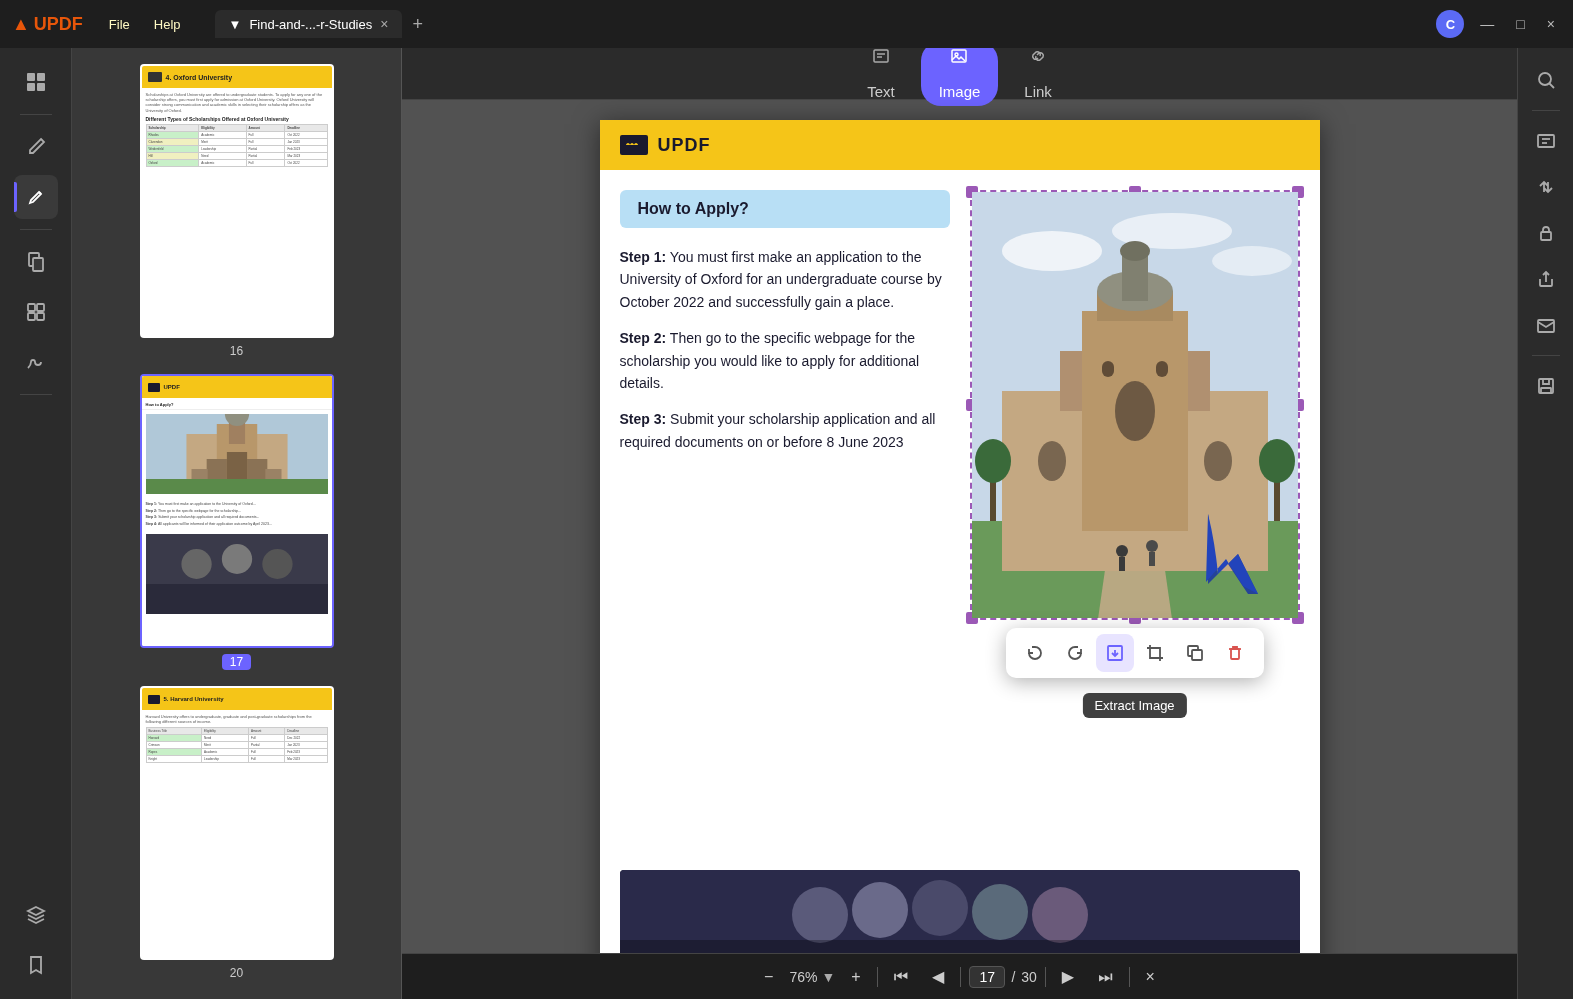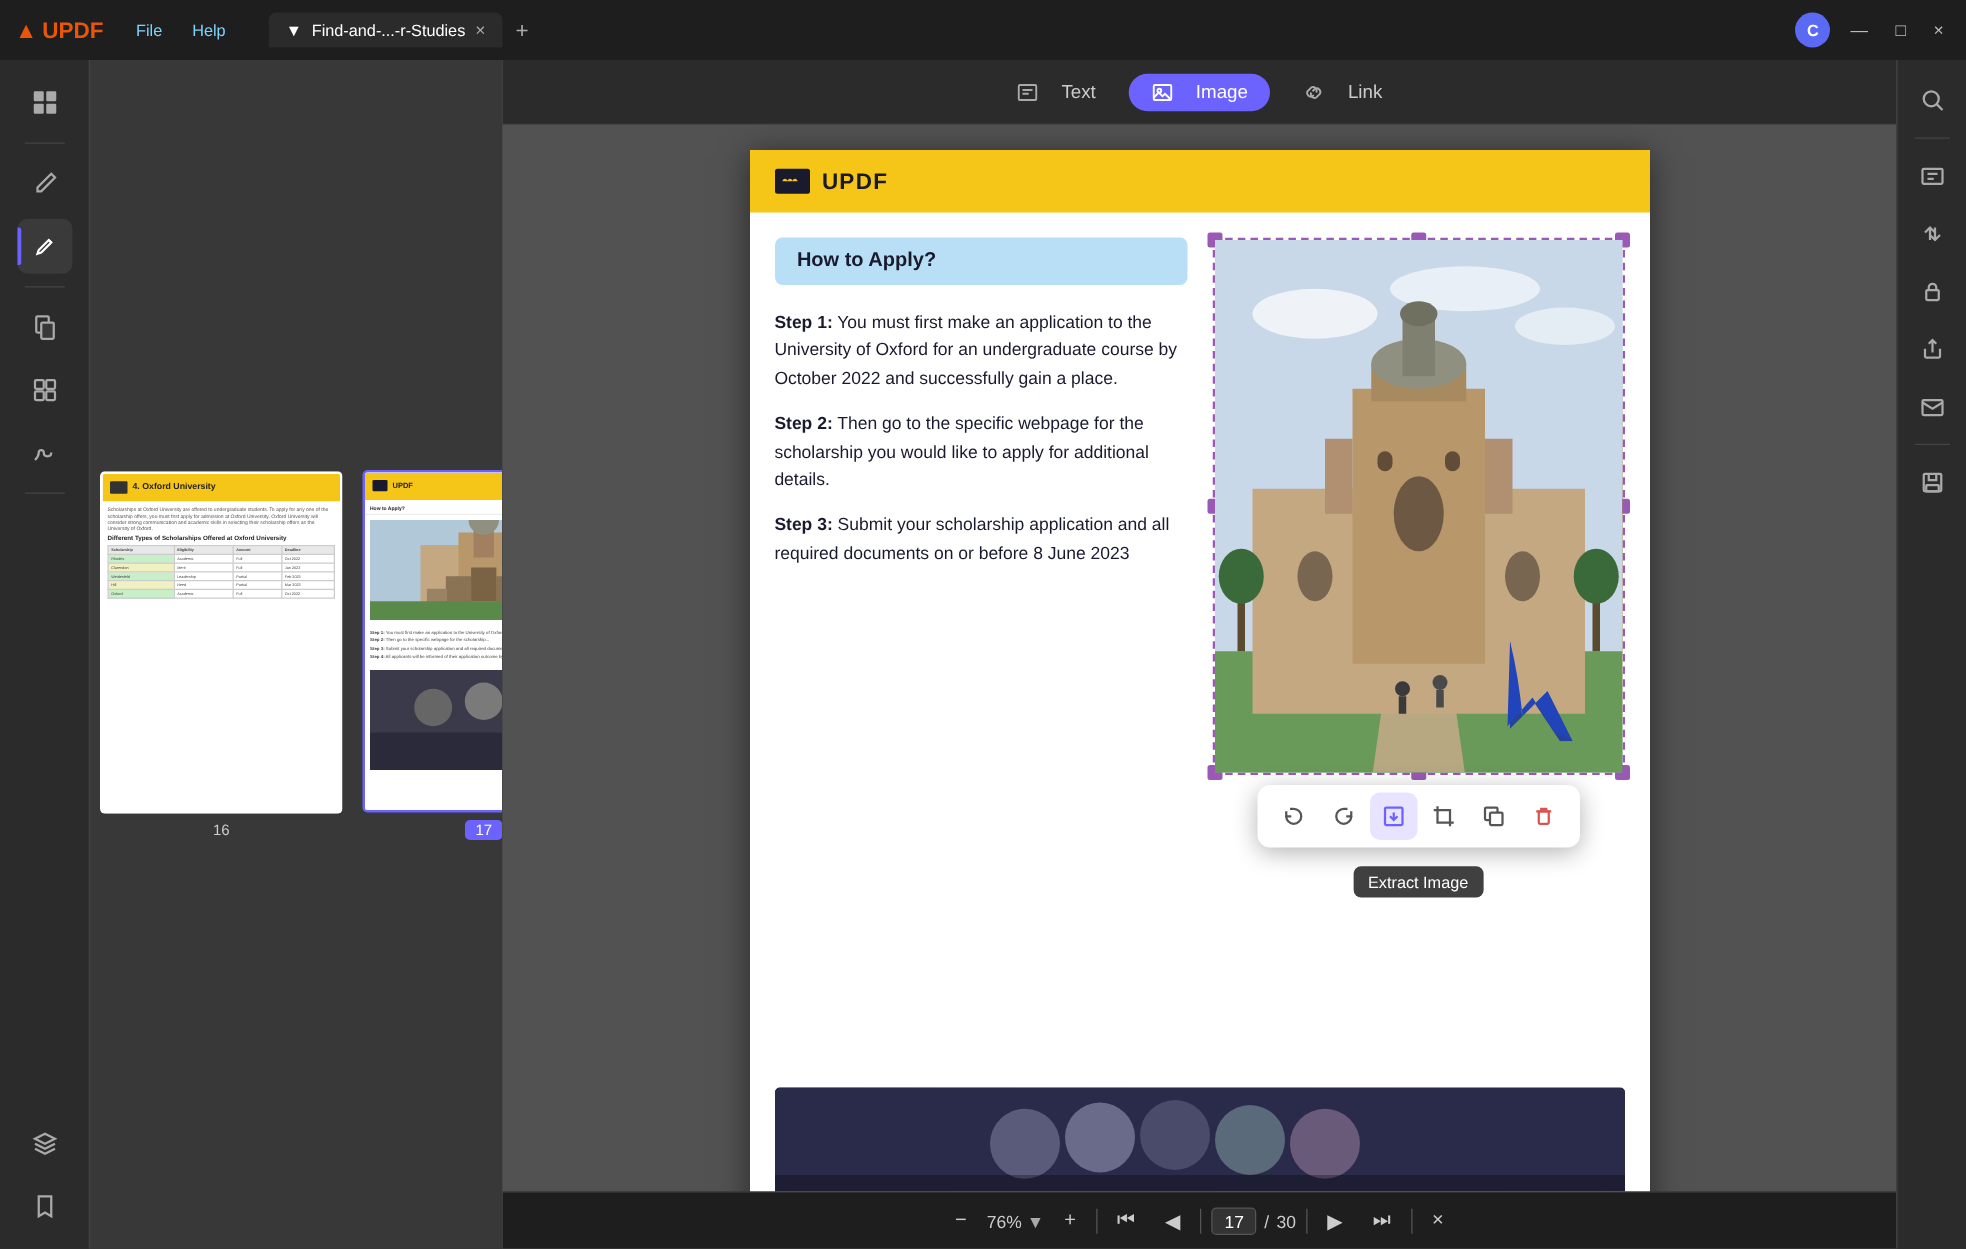--- a/index.html
+++ b/index.html
@@ -11,21 +11,21 @@
       height: 48px;
       display: flex;
       align-items: center;
       padding: 0 12px;
       gap: 16px;
       flex-shrink: 0;
     }
     .titlebar-logo { color: #f5a623; font-weight: bold; font-size: 15px; display: flex; align-items: center; gap: 4px; }
     .titlebar-logo span { color: #e8560a; font-size: 18px; font-weight: 900; }
     .titlebar-menu { display: flex; gap: 4px; }
-    .titlebar-menu-item { color: #7dd3fc; font-size: 13px; padding: 4px 10px; cursor: pointer; border-radius: 4px; }
+    .titlebar-menu-item { color: #fef9c3; font-size: 13px; padding: 4px 10px; cursor: pointer; border-radius: 4px; }
     .tab-bar { display: flex; align-items: center; flex: 1; gap: 4px; margin-left: 8px; }
     .tab { background: #3a3a3a; border-radius: 6px 6px 0 0; display: flex; align-items: center; padding: 6px 14px; gap: 8px; color: #ddd; font-size: 13px; cursor: pointer; }
     .tab.active { background: #2b2b2b; color: #fff; }
     .tab-close { color: #aaa; font-size: 14px; cursor: pointer; }
     .tab-add { color: #aaa; font-size: 18px; cursor: pointer; padding: 0 6px; }
     .titlebar-actions { display: flex; align-items: center; gap: 10px; margin-left: auto; }
     .avatar { width: 28px; height: 28px; border-radius: 50%; background: #5b6af5; color: #fff; display: flex; align-items: center; justify-content: center; font-size: 13px; font-weight: bold; }
     .win-btn { color: #bbb; font-size: 14px; cursor: pointer; padding: 2px 6px; }
 
     
@@ -47,21 +47,21 @@
     .sidebar-icon.active { color: #fff; background: #3a3a3a; }
     .sidebar-sep { width: 32px; height: 1px; background: #444; margin: 4px 0; }
     .sidebar-bottom { margin-top: auto; display: flex; flex-direction: column; align-items: center; gap: 6px; }
 
     
     .thumbnail-panel {
       width: 330px;
       background: #383838;
       overflow-y: auto;
       display: flex;
-      flex-direction: row;
+      flex-direction: column;
       align-items: center;
       padding: 16px 8px;
       gap: 16px;
       flex-shrink: 0;
       border-right: 1px solid #555;
     }
     .thumb-item { display: flex; flex-direction: column; align-items: center; gap: 6px; cursor: pointer; }
     .thumb-frame { border: 2px solid transparent; border-radius: 4px; overflow: hidden; background: #fff; }
     .thumb-frame.selected { border-color: #6c63ff; }
     .thumb-num { color: #ccc; font-size: 12px; }
@@ -100,21 +100,21 @@
     .toolbar {
       height: 52px;
       background: #2b2b2b;
       display: flex;
       align-items: center;
       justify-content: center;
       gap: 8px;
       border-bottom: 1px solid #444;
       flex-shrink: 0;
     }
-    .toolbar-btn { display: flex; align-items: center; gap: 18px; padding: 6px 18px; border-radius: 20px; cursor: pointer; font-size: 15px; color: #ccc; background: transparent; border: none; }
+    .toolbar-btn { display: flex; align-items: center; gap: 18px; padding: 6px 18px; border-radius: 20px; cursor: pointer; font-size: 15px; color: #ccc; background: transparent; border: none; flex-direction: column; }
     .toolbar-btn.active { background: #6c63ff; color: #fff; }
 
     
     .right-sidebar {
       width: 56px;
       background: #2b2b2b;
       display: flex;
       flex-direction: column;
       align-items: center;
       padding: 12px 0;

